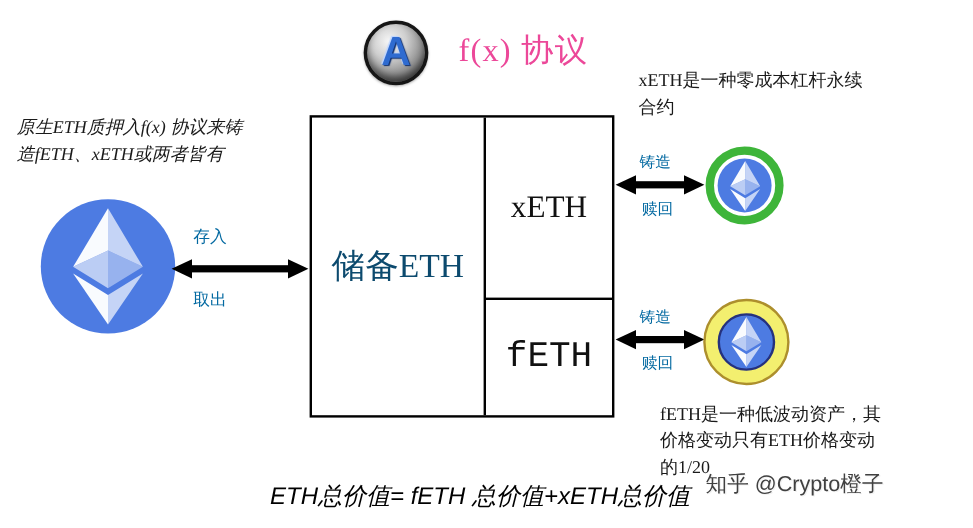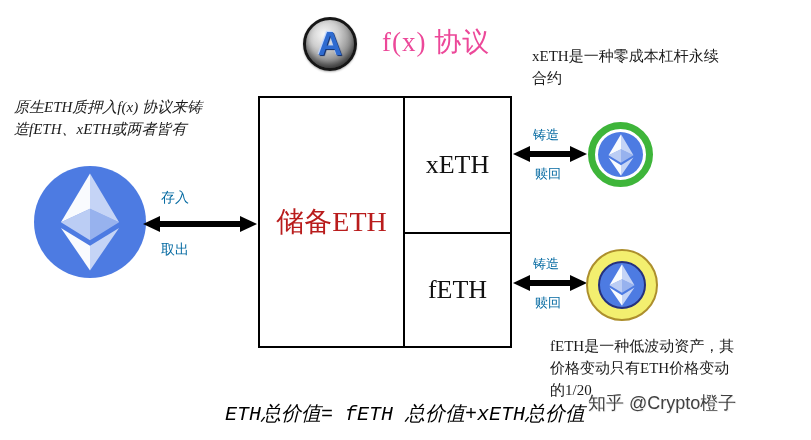--- a/index.html
+++ b/index.html
@@ -27,21 +27,21 @@
     position:absolute; left:382px; top:24px; font-size:27px; color:#ec4899;
     letter-spacing:1px; white-space:nowrap;
   }
 
   
   .note {
     position:absolute; font-size:15px; line-height:1.45; color:#1a1a1a;
     white-space:pre-line; font-family:"Liberation Serif", serif;
   }
   .note-left  { left:14px;  top:97px;  width:250px;font-style:italic; }
-  .note-xeth  { left:532px; top:46px;  width:255px; }
+  .note-xeth  { left:532px; top:58px;  width:255px; }
   .note-feth  { left:550px; top:336px; width:250px; }
 
   
   .eth-coin {
     position:absolute; left:34px; top:166px; width:112px; height:112px;
     border-radius:50%; background:#4d7be2;
     display:flex; align-items:center; justify-content:center;
   }
   .eth-svg { display:block; }
 
@@ -59,28 +59,28 @@
   }
 
   
   .reserve-box {
     position:absolute; left:258px; top:96px; width:254px; height:252px;
     border:2px solid #000; display:flex; background:#fff;
   }
   .reserve-cell {
     width:145px; border-right:2px solid #000;
     display:flex; align-items:center; justify-content:center;
-    font-size:28px; color:#b91c1c;
+    font-size:28px; color:#0c4a6e;
   }
   .right-col { flex:1; display:flex; flex-direction:column; }
   .cell-xeth {
-    height:136px; border-bottom:2px solid #000;
+    height:152px; border-bottom:2px solid #000;
     display:flex; align-items:center; justify-content:center; font-size:26px;
   }
-  .cell-feth { flex:1; display:flex; align-items:center; justify-content:center; font-size:26px; }
+  .cell-feth { flex:1; display:flex; align-items:center; justify-content:center; font-size:30px;font-family:Liberation Mono, monospace; }
 
   
   .token { position:absolute; border-radius:50%; display:flex; align-items:center; justify-content:center; }
   .token-xeth {
     left:588px; top:122px; width:65px; height:65px;
     background:#ffffff; border:7px solid #3eb53a;
   }
   .token-xeth .core {
     width:45px; height:45px; border-radius:50%; background:#4d7be2;
     display:flex; align-items:center; justify-content:center;
@@ -91,21 +91,21 @@
   }
   .token-feth .core {
     width:48px; height:48px; border-radius:50%; background:#4d7be2;
     border:2px solid #25317e;
     display:flex; align-items:center; justify-content:center;
   }
 
   
   .formula {
     position:absolute; left:225px; top:400px; font-size:20px; font-style:italic;
-    color:#000; white-space:nowrap; font-family:Liberation Mono, monospace;
+    color:#000; white-space:nowrap; font-family:Liberation Sans, sans-serif;
   }
   .watermark {
     position:absolute; left:588px; top:391px; font-size:18px;
     font-family:"Liberation Sans", sans-serif; color:#404040;
     text-shadow:1px 1px 0 #f2f2f2; white-space:nowrap;
   }
 </style>
 </head>
 <body>
 

